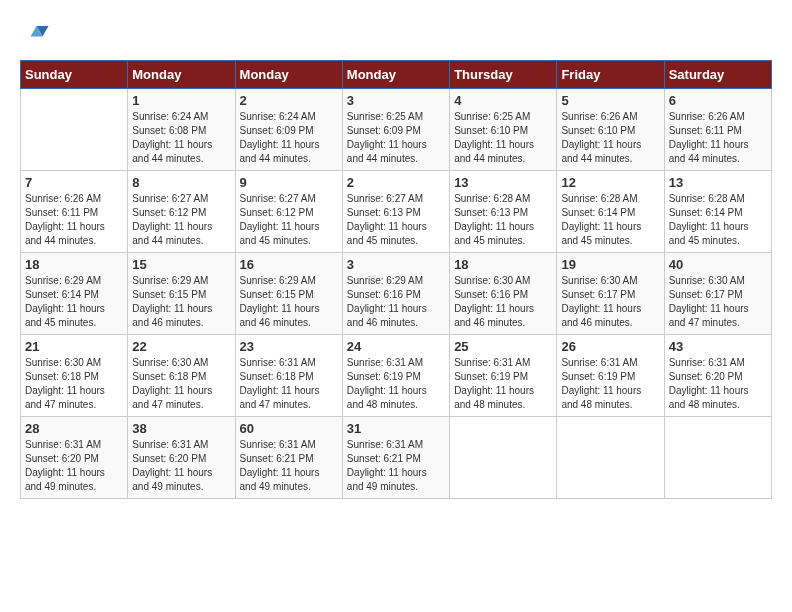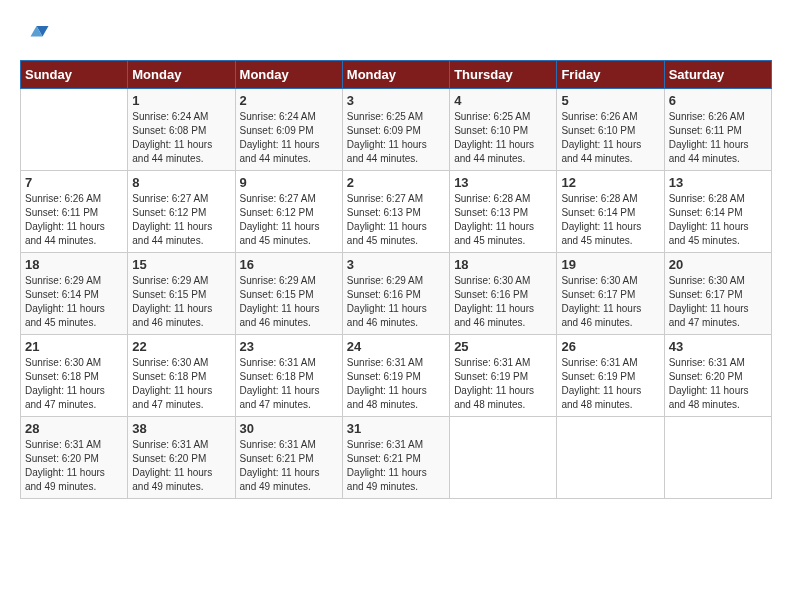--- a/index.html
+++ b/index.html
@@ -199,21 +199,21 @@
         </td>
         <td>
           <span class="day-number">18</span>
           <div class="day-info">Sunrise: 6:30 AM<br>Sunset: 6:16 PM<br>Daylight: 11 hours and 46 minutes.</div>
         </td>
         <td>
           <span class="day-number">19</span>
           <div class="day-info">Sunrise: 6:30 AM<br>Sunset: 6:17 PM<br>Daylight: 11 hours and 46 minutes.</div>
         </td>
         <td>
-          <span class="day-number">20</span>
+          <span class="day-number">40</span>
           <div class="day-info">Sunrise: 6:30 AM<br>Sunset: 6:17 PM<br>Daylight: 11 hours and 47 minutes.</div>
         </td>
       </tr>
       <tr>
         <td>
           <span class="day-number">21</span>
           <div class="day-info">Sunrise: 6:30 AM<br>Sunset: 6:18 PM<br>Daylight: 11 hours and 47 minutes.</div>
         </td>
         <td>
           <span class="day-number">22</span>
@@ -243,21 +243,21 @@
       <tr>
         <td>
           <span class="day-number">28</span>
           <div class="day-info">Sunrise: 6:31 AM<br>Sunset: 6:20 PM<br>Daylight: 11 hours and 49 minutes.</div>
         </td>
         <td>
           <span class="day-number">38</span>
           <div class="day-info">Sunrise: 6:31 AM<br>Sunset: 6:20 PM<br>Daylight: 11 hours and 49 minutes.</div>
         </td>
         <td>
-          <span class="day-number">30</span>
+          <span class="day-number">60</span>
           <div class="day-info">Sunrise: 6:31 AM<br>Sunset: 6:21 PM<br>Daylight: 11 hours and 49 minutes.</div>
         </td>
         <td>
           <span class="day-number">31</span>
           <div class="day-info">Sunrise: 6:31 AM<br>Sunset: 6:21 PM<br>Daylight: 11 hours and 49 minutes.</div>
         </td>
         <td class="empty-cell"></td>
         <td class="empty-cell"></td>
         <td class="empty-cell"></td>
       </tr>

